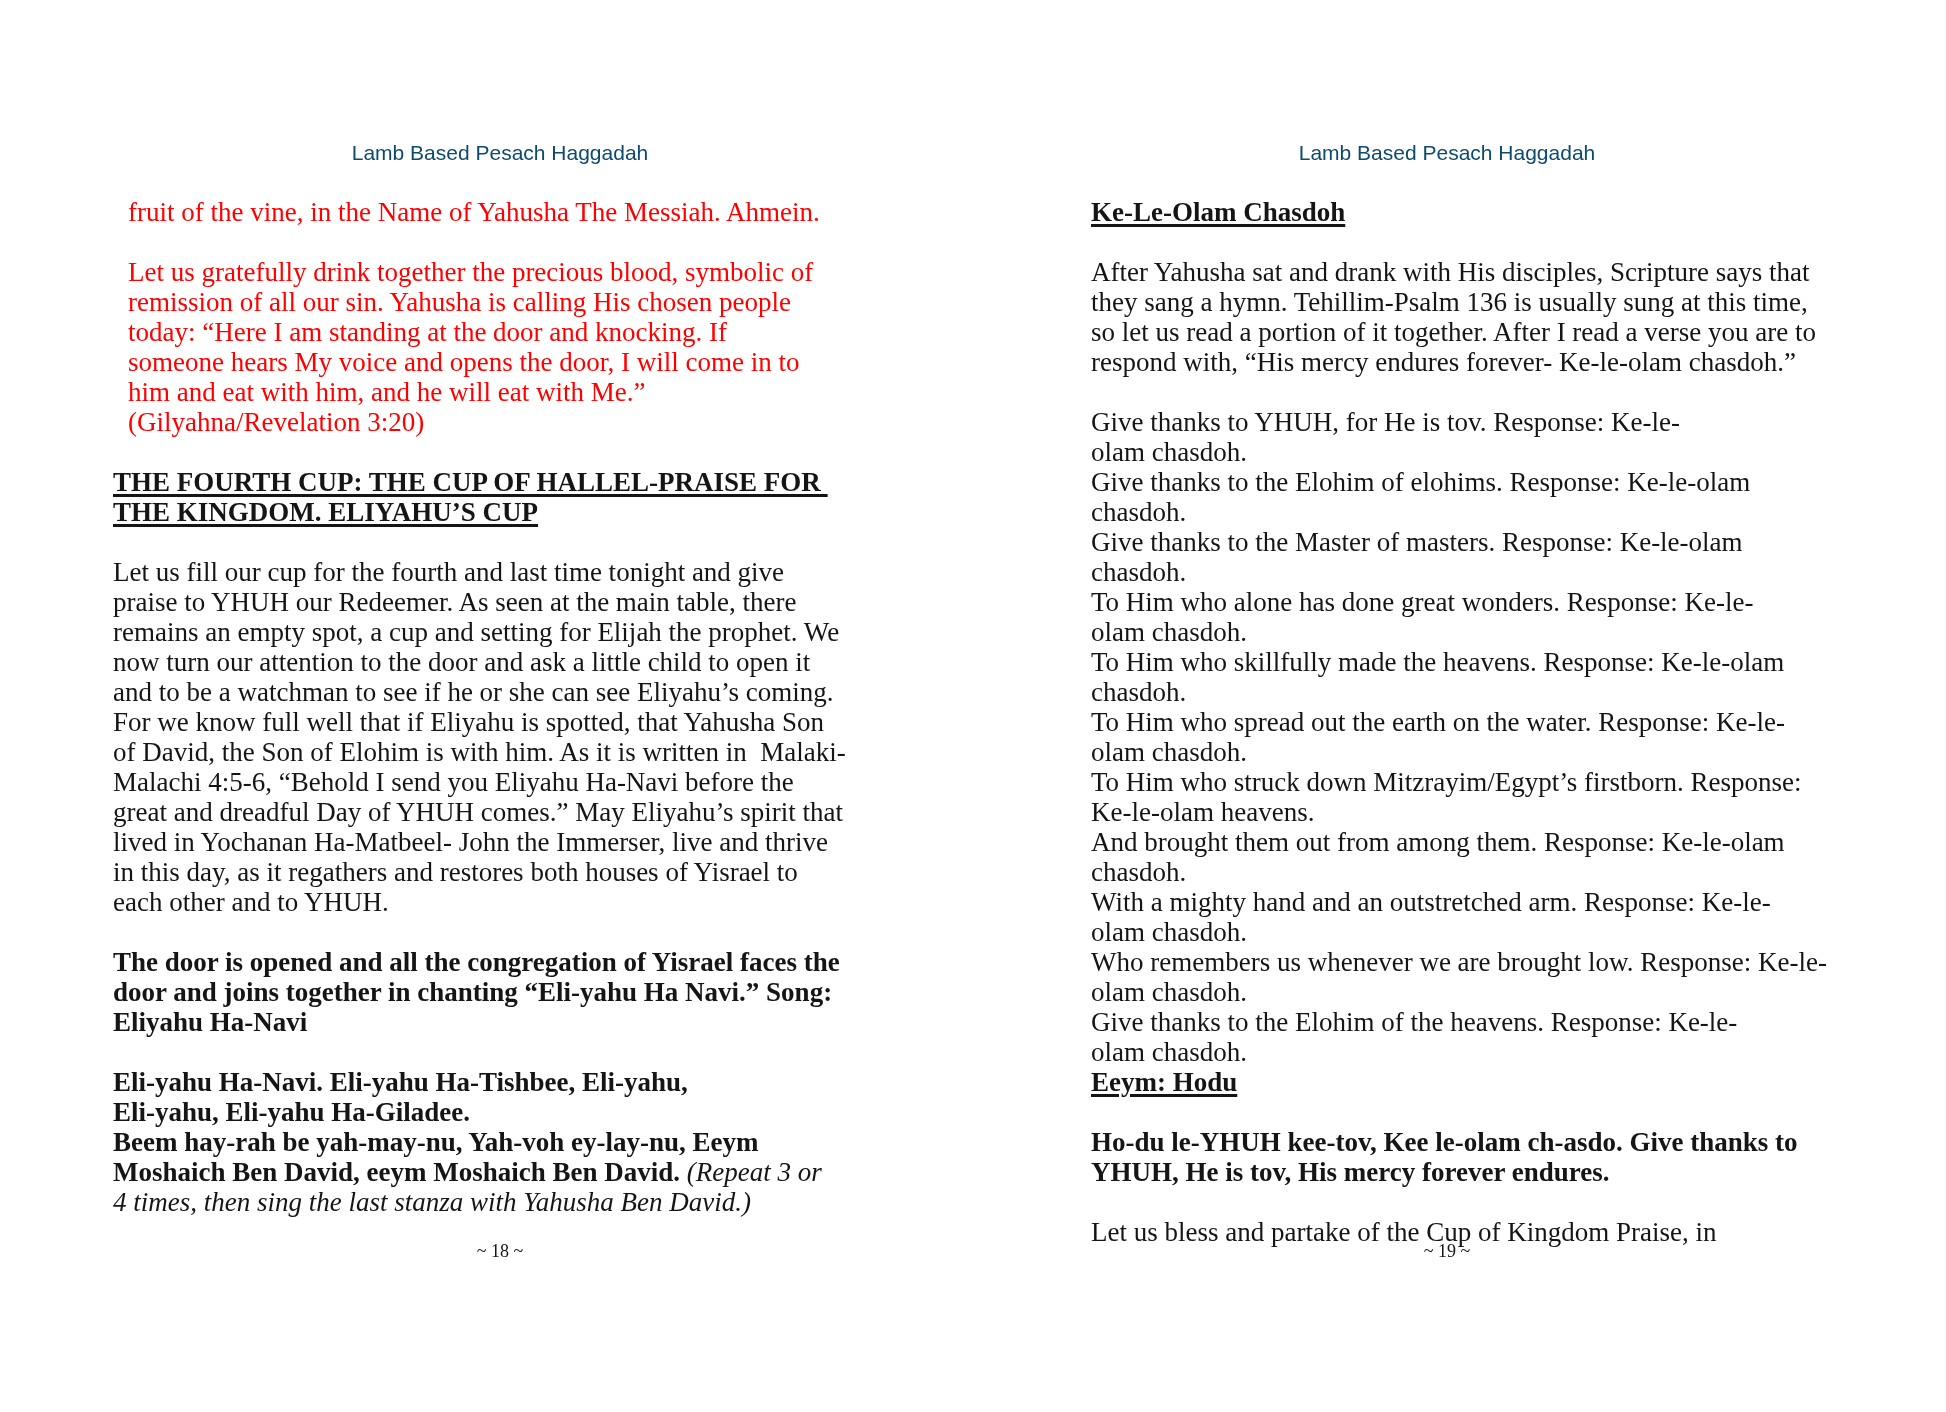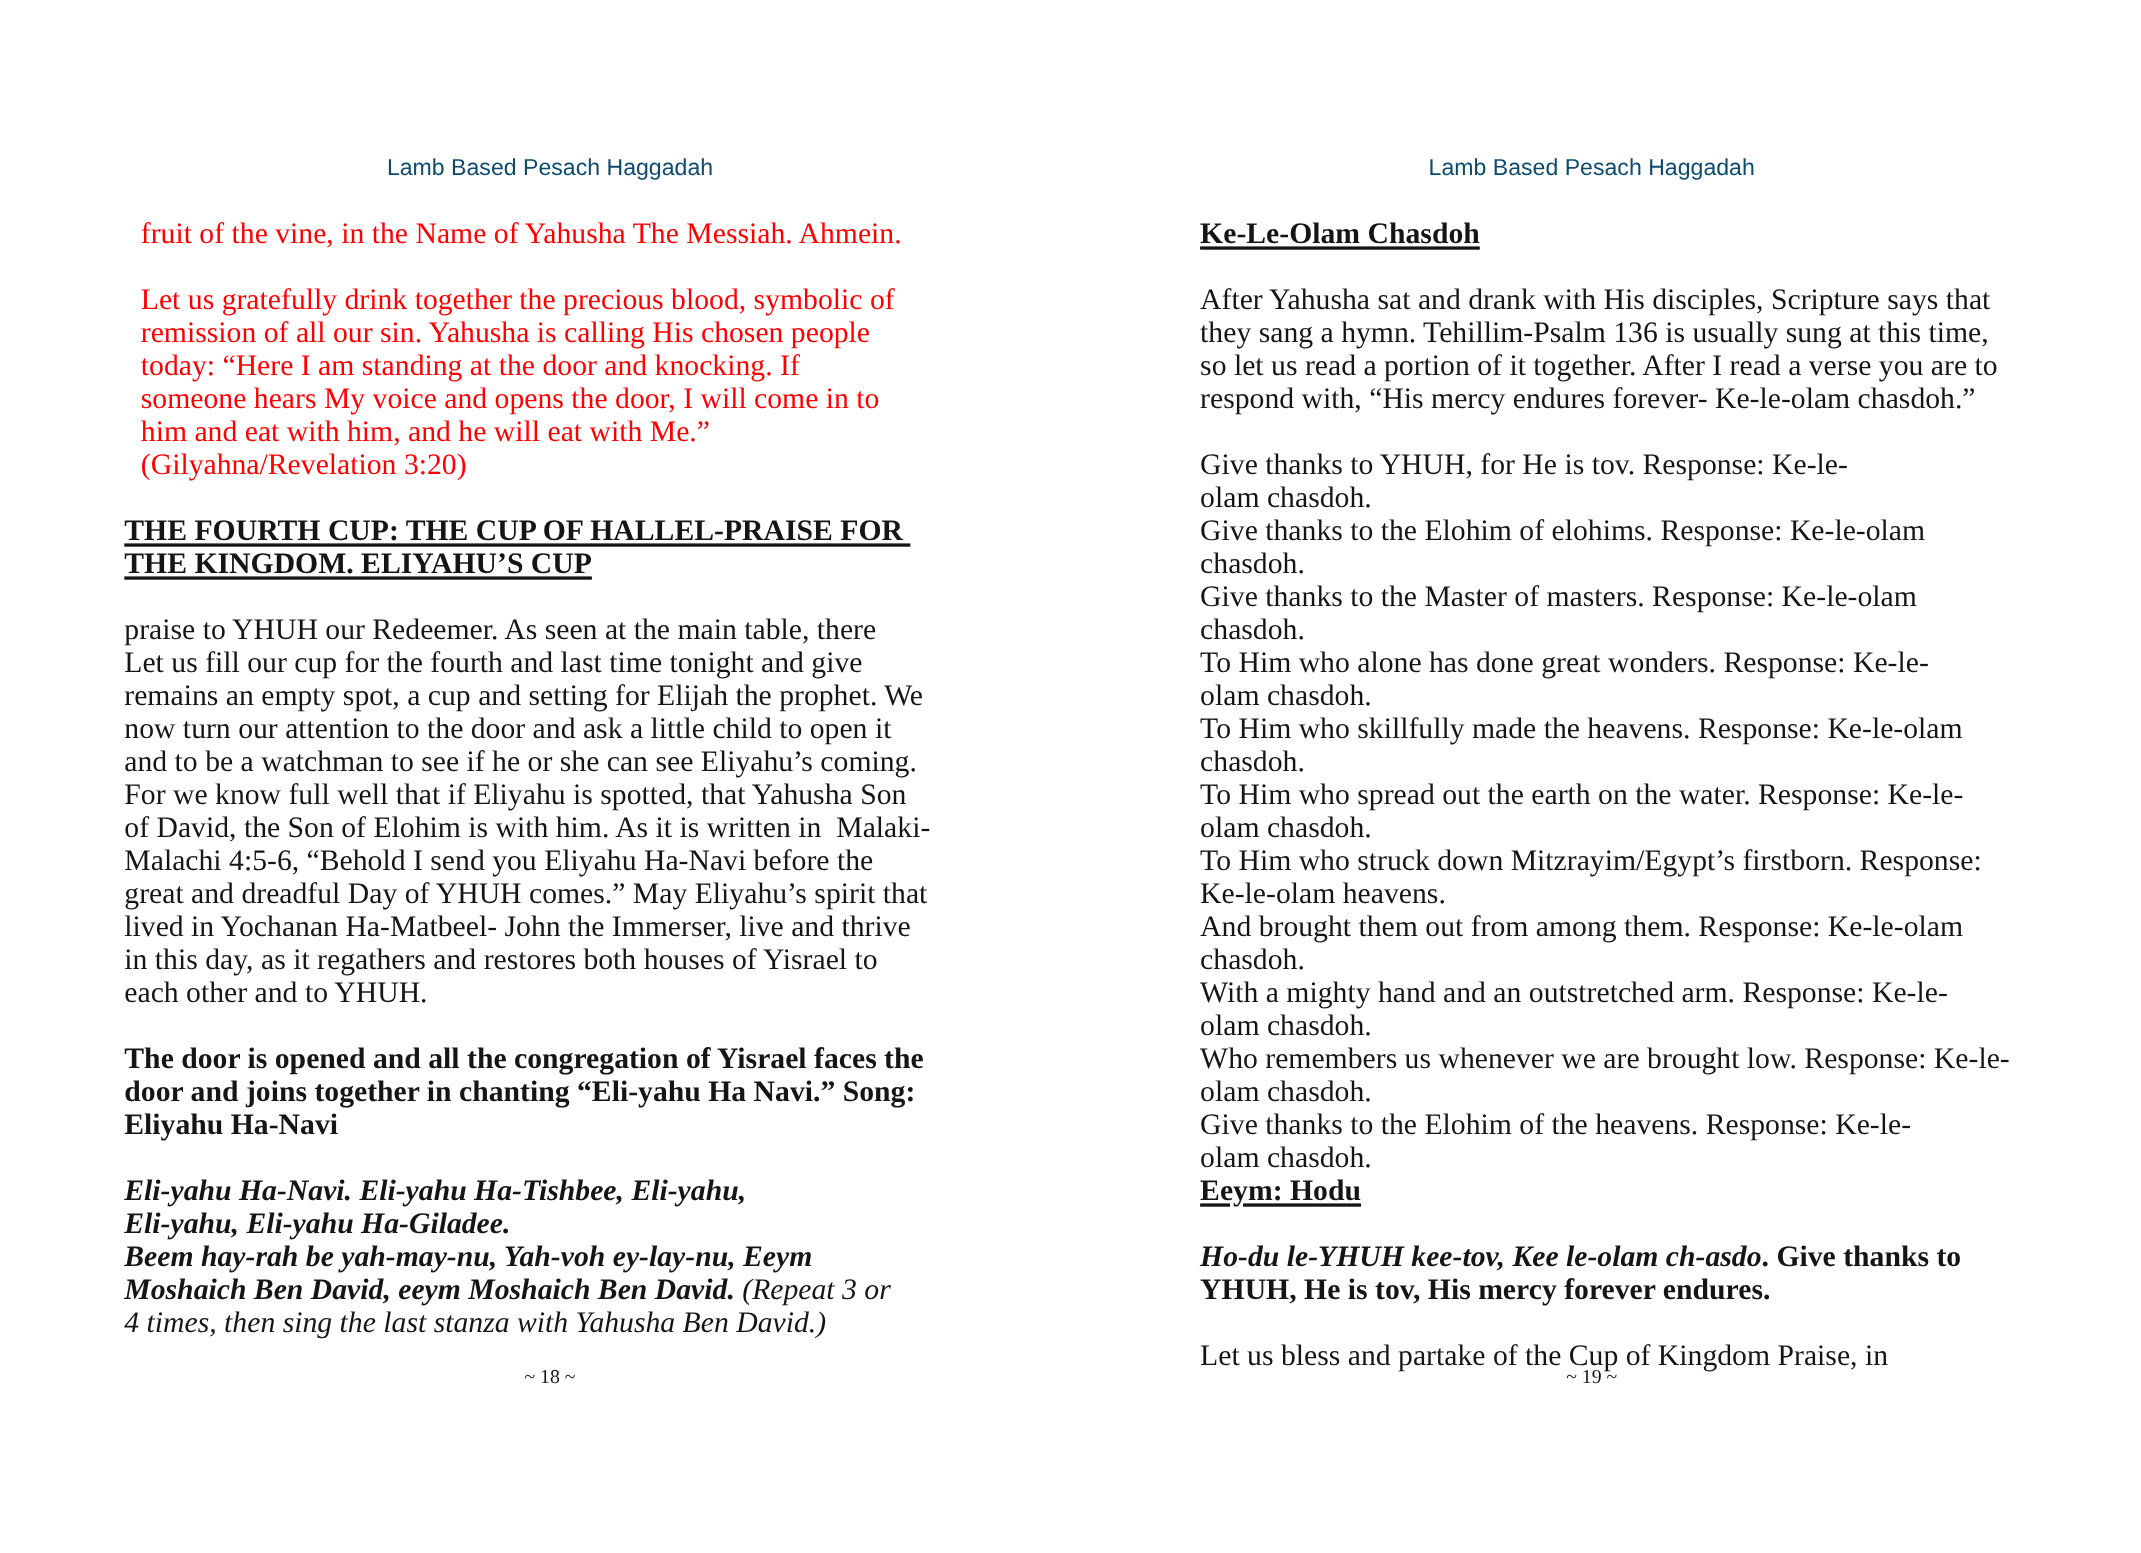--- a/index.html
+++ b/index.html
@@ -38,21 +38,21 @@
   .line{white-space:pre;}
   .seg-normal{}
   .seg-red-bold{color:#ff0000;font-weight:normal;margin-left:15px;}
   .seg-heading{
     font-weight:bold;
     text-decoration:underline;
     text-decoration-thickness:2.5px;
     text-underline-offset:3px;
   }
   .seg-bold{font-weight:bold;}
-  .seg-bold-italic{font-weight:bold;font-style:italic;text-align:right;}
+  .seg-bold-italic{font-weight:bold;text-align:right;}
   .seg-italic{font-style:italic;}
 </style>
 </head>
 <body>
 
 <div class="canvas">
 
   <div class="page-header hdr-left">Lamb Based Pesach Haggadah</div>
 
   <div class="page-body body-left">
@@ -65,22 +65,22 @@
         <div class="line"><span class="seg-red-bold">today: “Here I am standing at the door and knocking. If</span></div>
         <div class="line"><span class="seg-red-bold">someone hears My voice and opens the door, I will come in to</span></div>
         <div class="line"><span class="seg-red-bold">him and eat with him, and he will eat with Me.”</span></div>
         <div class="line"><span class="seg-red-bold">(Gilyahna/Revelation 3:20)</span></div>
       </div>
       <div class="block">
         <div class="line"><span class="seg-heading">THE FOURTH CUP: THE CUP OF HALLEL-PRAISE FOR </span></div>
         <div class="line"><span class="seg-heading">THE KINGDOM. ELIYAHU’S CUP</span></div>
       </div>
       <div class="block">
+        <div class="line"><span class="seg-normal">Let us fill our cup for the fourth and last time tonight and give</span></div>
         <div class="line"><span class="seg-normal">praise to YHUH our Redeemer. As seen at the main table, there</span></div>
-        <div class="line"><span class="seg-normal">Let us fill our cup for the fourth and last time tonight and give</span></div>
         <div class="line"><span class="seg-normal">remains an empty spot, a cup and setting for Elijah the prophet. We</span></div>
         <div class="line"><span class="seg-normal">now turn our attention to the door and ask a little child to open it</span></div>
         <div class="line"><span class="seg-normal">and to be a watchman to see if he or she can see Eliyahu’s coming.</span></div>
         <div class="line"><span class="seg-normal">For we know full well that if Eliyahu is spotted, that Yahusha Son</span></div>
         <div class="line"><span class="seg-normal">of David, the Son of Elohim is with him. As it is written in  Malaki-</span></div>
         <div class="line"><span class="seg-normal">Malachi 4:5-6, “Behold I send you Eliyahu Ha-Navi before the</span></div>
         <div class="line"><span class="seg-normal">great and dreadful Day of YHUH comes.” May Eliyahu’s spirit that</span></div>
         <div class="line"><span class="seg-normal">lived in Yochanan Ha-Matbeel- John the Immerser, live and thrive</span></div>
         <div class="line"><span class="seg-normal">in this day, as it regathers and restores both houses of Yisrael to</span></div>
         <div class="line"><span class="seg-normal">each other and to YHUH.</span></div>

